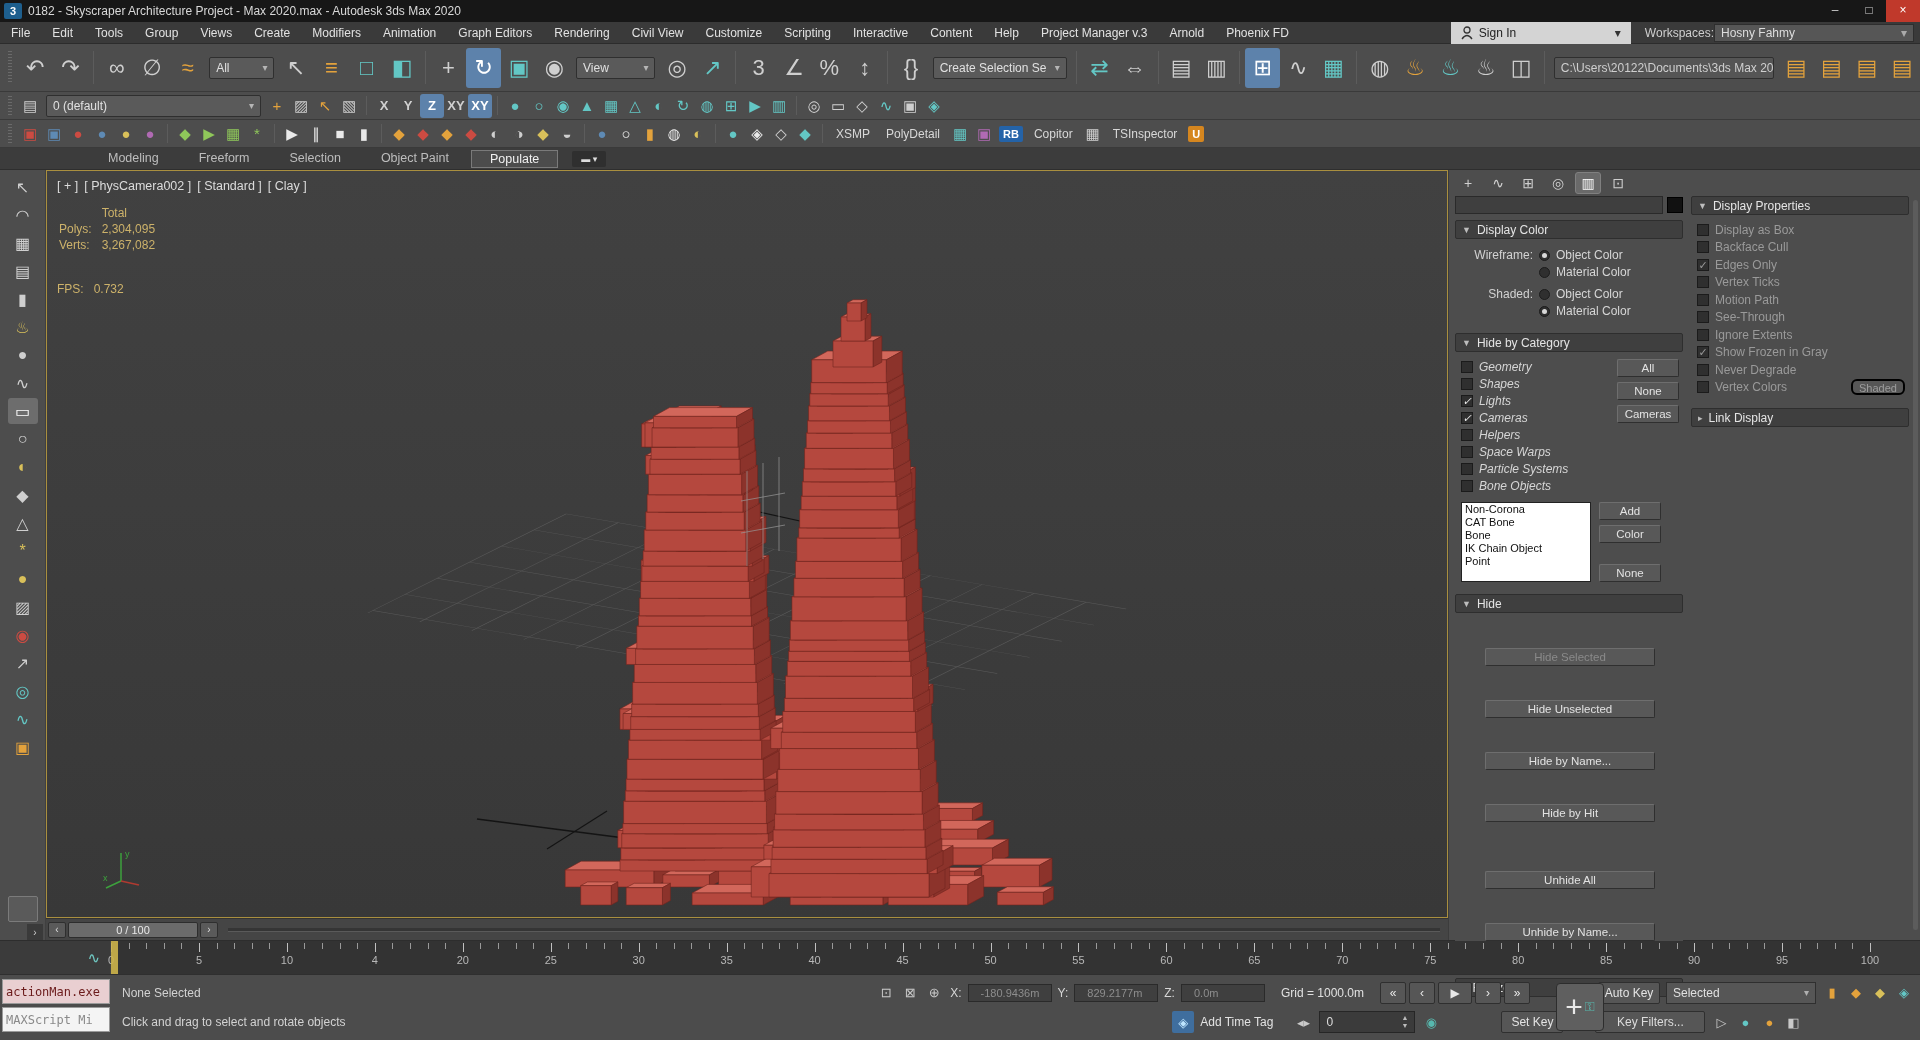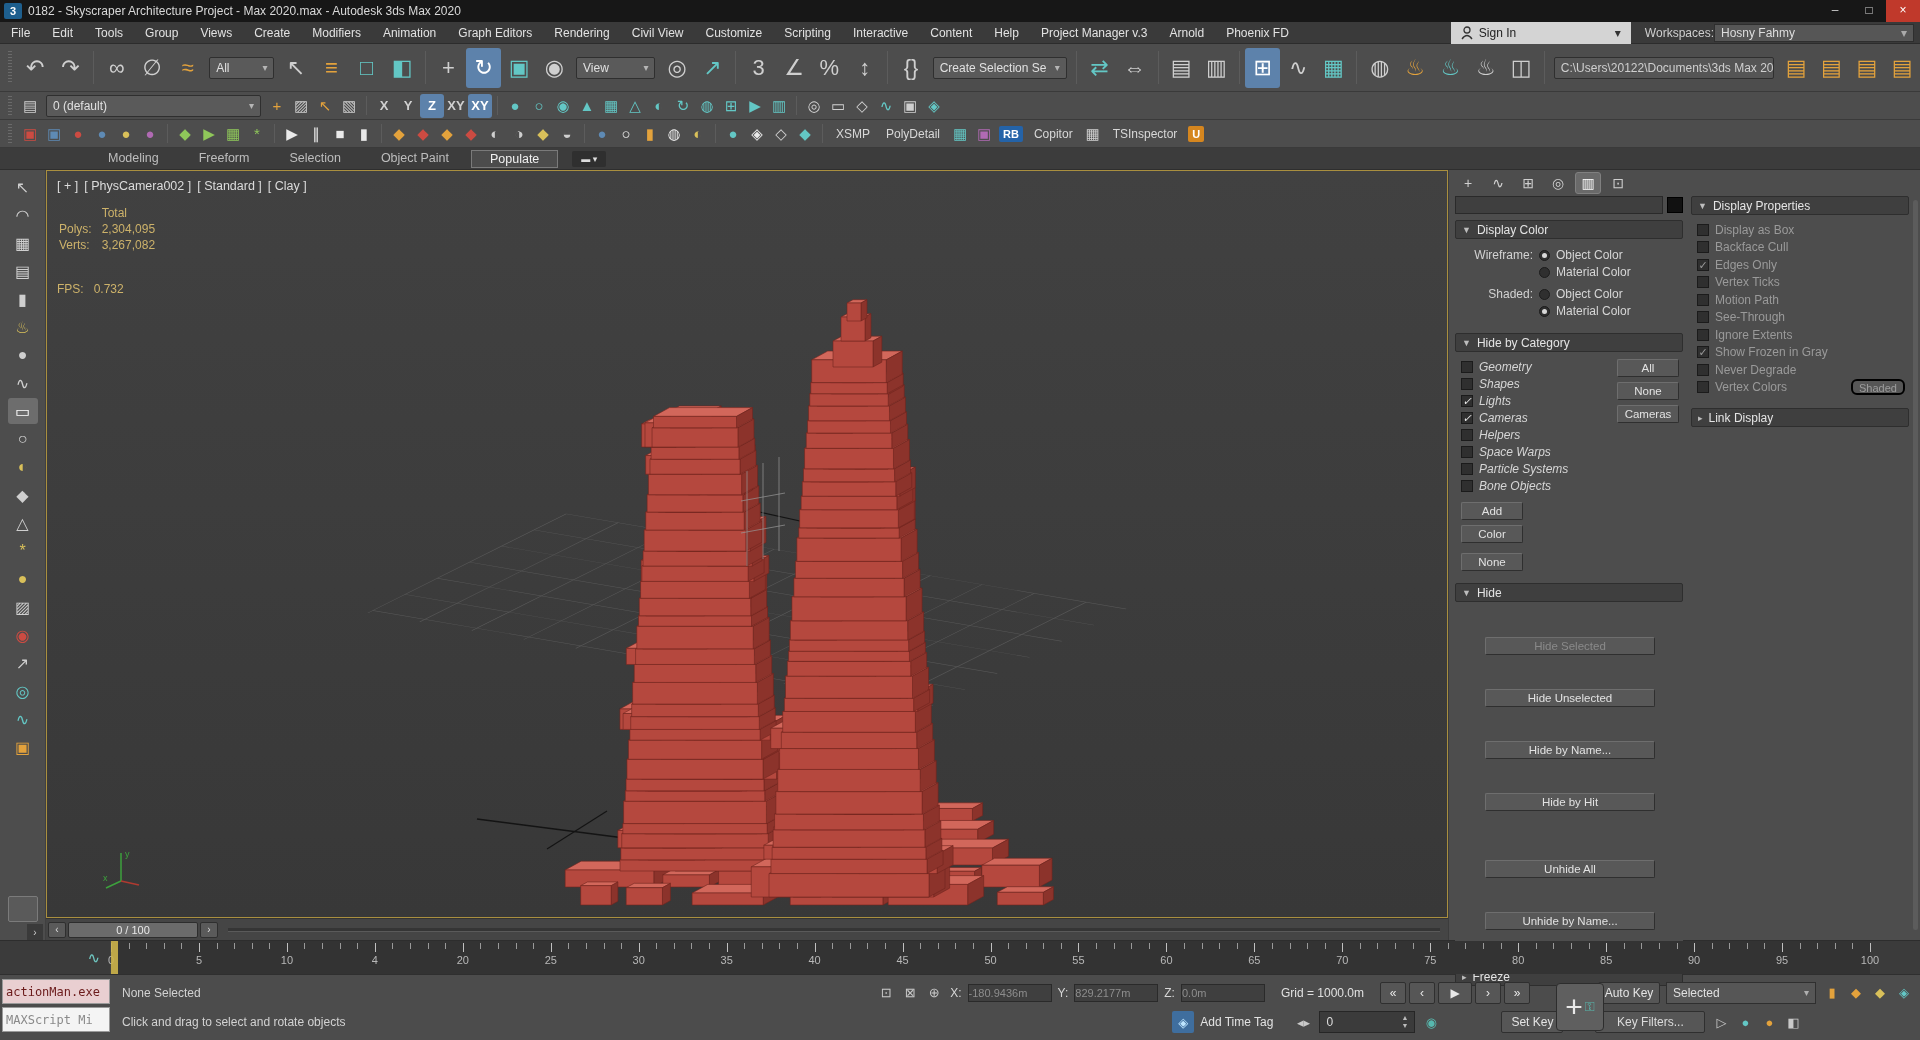--- a/index.html
+++ b/index.html
@@ -118,21 +118,21 @@
   .listeners{width:112px;display:flex;flex-direction:column;gap:3px;padding:4px 2px;}
   .lst{height:25px;border:1px solid #9a9a9a;font-family:"DejaVu Sans Mono",monospace;font-size:12px;display:flex;align-items:center;padding:0 3px;white-space:nowrap;overflow:hidden;}
   .lst1{background:#e9cfd1;color:#6b1a1a;}
   .lst2{background:#f4f4f4;color:#8a8a8a;}
   .prompts{flex:1;display:flex;flex-direction:column;justify-content:space-around;padding:4px 10px;}
   .prompt{color:#d2d2d2;font-size:12px;}
   .sright{display:flex;flex-direction:column;justify-content:space-around;padding:3px 6px 3px 0;position:relative;}
   .srow{display:flex;align-items:center;gap:6px;height:28px;}
   .sic{width:20px;height:20px;display:flex;align-items:center;justify-content:center;color:#c9c9c9;font-size:13px;}
   .coordlbl{color:#d6d6d6;}
-  .coordfld{width:84px;height:18px;background:#3f3f3f;border:1px solid #2a2a2a;color:#8d8d8d;font-size:11px;display:flex;align-items:center;padding:0 0;}
+  .coordfld{width:84px;height:18px;background:#3f3f3f;border:1px solid #2a2a2a;color:#8d8d8d;font-size:11px;display:flex;align-items:center;padding:0 12px;}
   .gridlbl{color:#e0e0e0;margin:0 10px;white-space:nowrap;}
   .tcbtn{min-width:26px;height:22px;background:#565656;border:1px solid #2f2f2f;border-radius:2px;color:#e8e8e8;display:flex;align-items:center;justify-content:center;font-size:12px;}
   .tcbtn.play{width:34px;}
   .bigkey{position:absolute;right:316px;top:8px;width:48px;height:48px;background:#5f5f5f;border:1px solid #2d2d2d;border-radius:4px;color:#e8e8e8;font-size:30px;display:flex;align-items:center;justify-content:center;z-index:4;}
   .bigkey span{color:#57b8ae;}
   .akbtn{width:62px;height:22px;background:#565656;border:1px solid #2f2f2f;border-radius:2px;color:#e4e4e4;display:flex;align-items:center;justify-content:center;font-size:12px;}
   .seldd{width:150px;height:22px;background:#565656;border:1px solid #2f2f2f;display:flex;align-items:center;padding:0 6px;color:#e0e0e0;}
   .seldd .caret{margin-left:auto;color:#b0b0b0;font-size:10px;}
   .kfbtn{width:110px;height:22px;background:#565656;border:1px solid #2f2f2f;border-radius:2px;color:#dcdcdc;display:flex;align-items:center;justify-content:center;}
   .framefld{width:96px;height:22px;background:#3b3b3b;border:1px solid #262626;color:#ddd;display:flex;align-items:center;padding:0 6px;}
@@ -1135,20 +1135,27 @@
                     <span class="lbl">Bone Objects</span>
                   </div>
                 </div>
               <div class="hbcside" id="hbc-side">
                   <div class="pbtn sm">All</div>
                   <div class="pbtn sm">None</div>
                   <div class="pbtn sm">Cameras</div>
                 </div>
             </div>
             <div class="listwrap">
+              <div class="listbox" id="hbc-list">
+                  <div>Non-Corona</div>
+                  <div>CAT Bone</div>
+                  <div>Bone</div>
+                  <div>IK Chain Object</div>
+                  <div>Point</div>
+                </div>
               <div class="listside" id="hbc-listbtns">
                   <div class="pbtn sm">Add</div>
                   <div class="pbtn sm">Color</div>
                   <div class="spacer"></div>
                   <div class="pbtn sm">None</div>
                 </div>
             </div>
           </div>
         </div>
 

